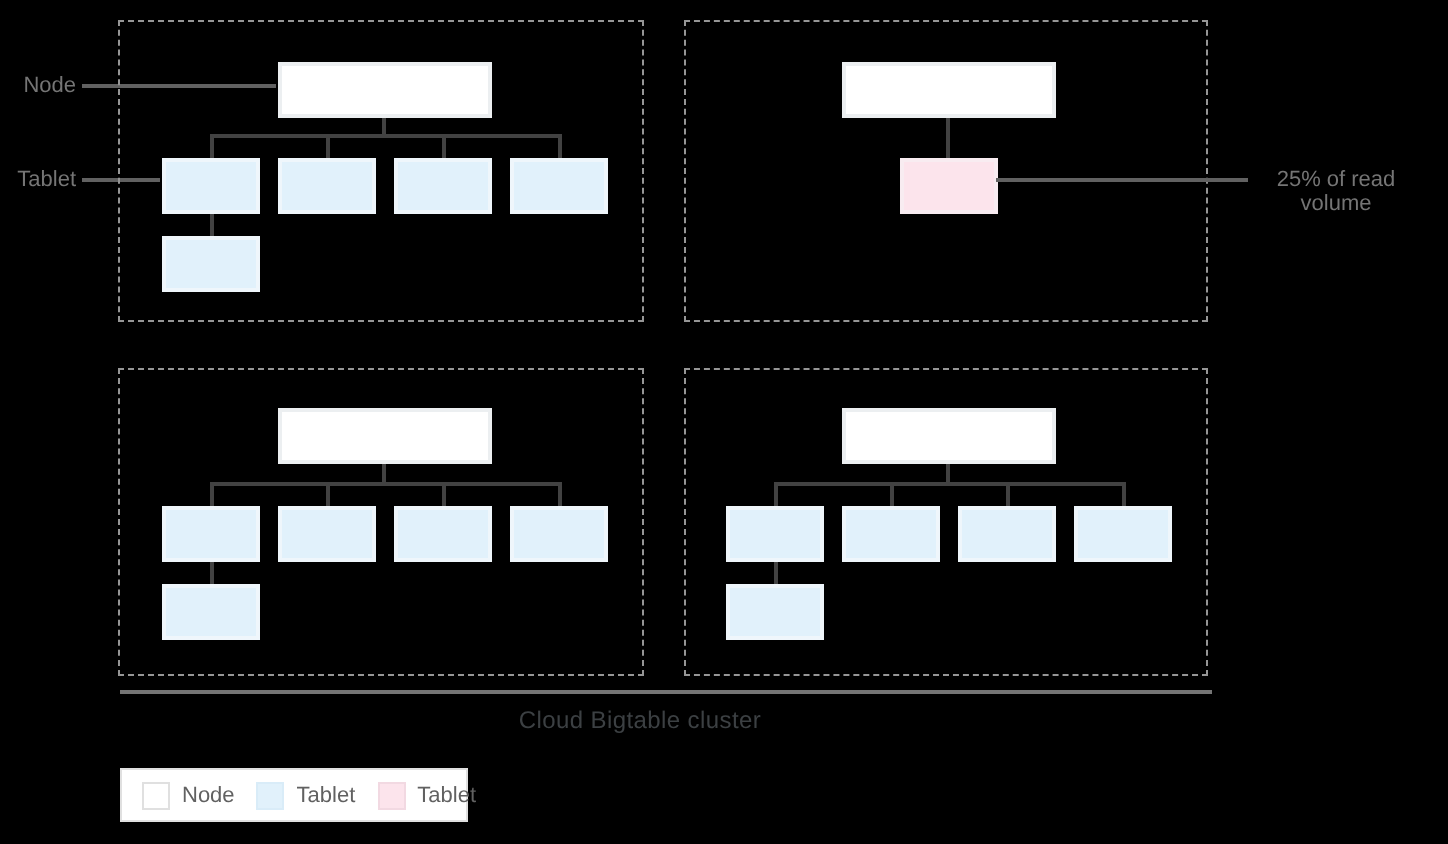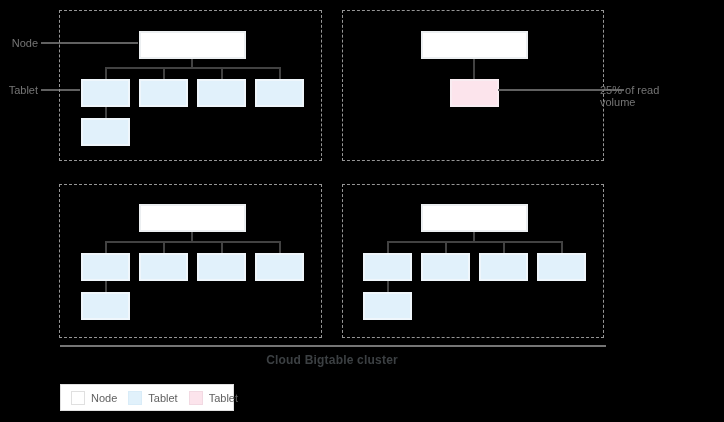--- a/index.html
+++ b/index.html
@@ -17,22 +17,22 @@
   .box{position:absolute;}
   .node-box{background:var(--node-fill);border:2px solid var(--node-border);}
   .tablet-box{background:var(--tablet-fill);border:2px solid var(--tablet-border);}
   .hot-tablet-box{background:var(--hot-tablet-fill);border:2px solid var(--hot-tablet-border);}
   .hline{position:absolute;height:2px;background:var(--connector);}
   .vline{position:absolute;width:2px;background:var(--connector);}
   .leader{position:absolute;height:2px;background:var(--leader);}
   .side-label{position:absolute;font-size:11px;color:var(--label-text);line-height:12px;}
   .right-align{text-align:right;}
   .cluster-line{position:absolute;left:60px;top:345px;width:546px;height:2px;background:var(--label-text);}
-  .cluster-title{position:absolute;left:162px;top:353px;width:340px;text-align:center;
-    font-size:12px;font-weight:bold;color:var(--cluster-text);letter-spacing:.2px;}
+  .cluster-title{position:absolute;left:150px;top:353px;width:340px;text-align:center;
+    font-size:12px;font-weight:normal;color:var(--cluster-text);letter-spacing:.2px;}
   .legend{position:absolute;left:60px;top:384px;width:174px;height:27px;background:#ffffff;
     border:1px solid #e0e0e0;display:flex;align-items:center;padding:0 10px;}
   .legend-item{display:flex;align-items:center;margin-right:11px;}
   .legend-item:last-child{margin-right:0;}
   .swatch{width:14px;height:14px;margin-right:6px;border:1px solid #e0e0e0;}
   .swatch.node{background:var(--node-fill);}
   .swatch.tablet{background:var(--tablet-fill);border-color:#d9ecf8;}
   .swatch.hot{background:var(--hot-tablet-fill);border-color:#f2d9e2;}
   .legend-label{font-size:11px;color:var(--legend-text);}
 </style>
@@ -62,21 +62,21 @@
     <div class="box tablet-box" style="left:21px;top:107px;width:49px;height:28px;"></div>
   </div>
 
   <div class="quadrant" style="left:342px;top:10px;width:262px;height:151px;">
     <div class="box node-box" style="left:78px;top:20px;width:107px;height:28px;"></div>
     <div class="vline" style="left:130px;top:48px;height:20px;"></div>
     <div class="box hot-tablet-box" style="left:107px;top:68px;width:49px;height:28px;"></div>
   </div>
 
   <div class="leader" style="left:498px;top:89px;width:126px;"></div>
-  <div class="side-label" style="left:600px;top:84px;width:96px;">25% of read volume</div>
+  <div class="side-label" style="left:620px;top:84px;width:96px;text-align:center;">25% of read volume</div>
 
   <div class="quadrant" style="left:59px;top:184px;width:263px;height:154px;">
     <div class="box node-box" style="left:79px;top:19px;width:107px;height:28px;"></div>
     <div class="vline" style="left:131px;top:47px;height:9px;"></div>
     <div class="hline" style="left:45px;top:56px;width:176px;"></div>
     <div class="vline" style="left:45px;top:56px;height:12px;"></div>
     <div class="vline" style="left:103px;top:56px;height:12px;"></div>
     <div class="vline" style="left:161px;top:56px;height:12px;"></div>
     <div class="vline" style="left:219px;top:56px;height:12px;"></div>
     <div class="box tablet-box" style="left:21px;top:68px;width:49px;height:28px;"></div>

